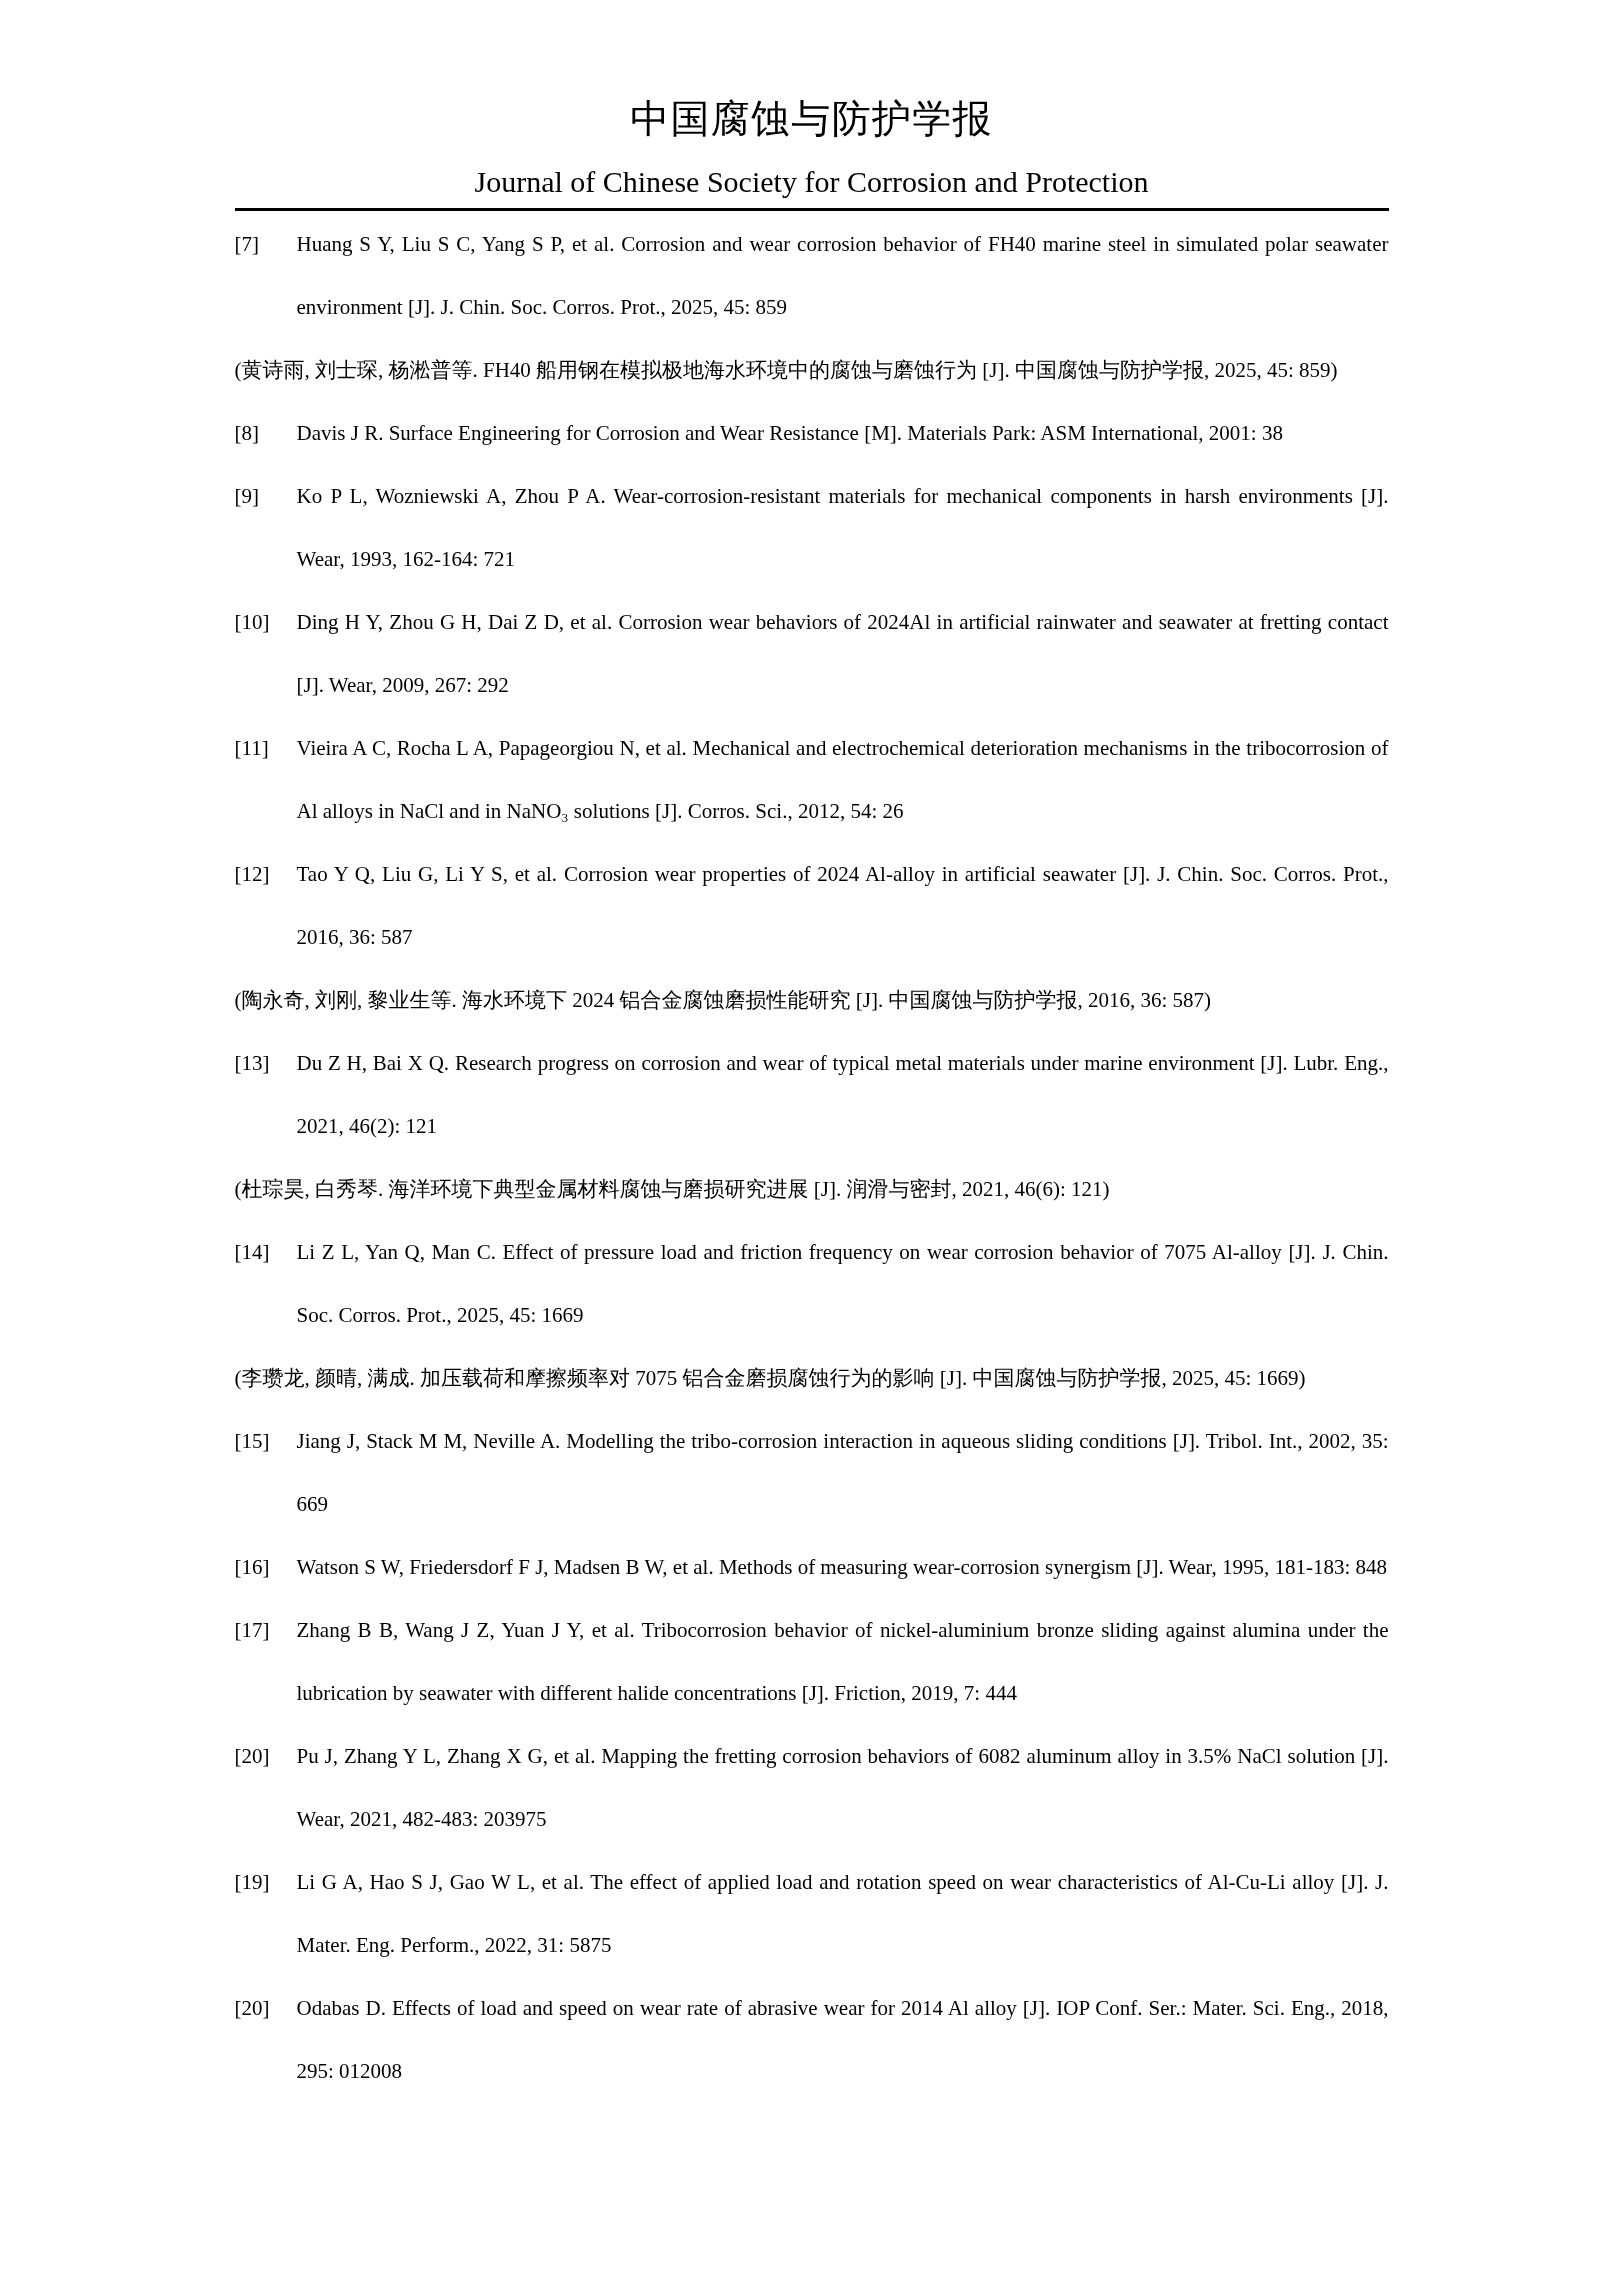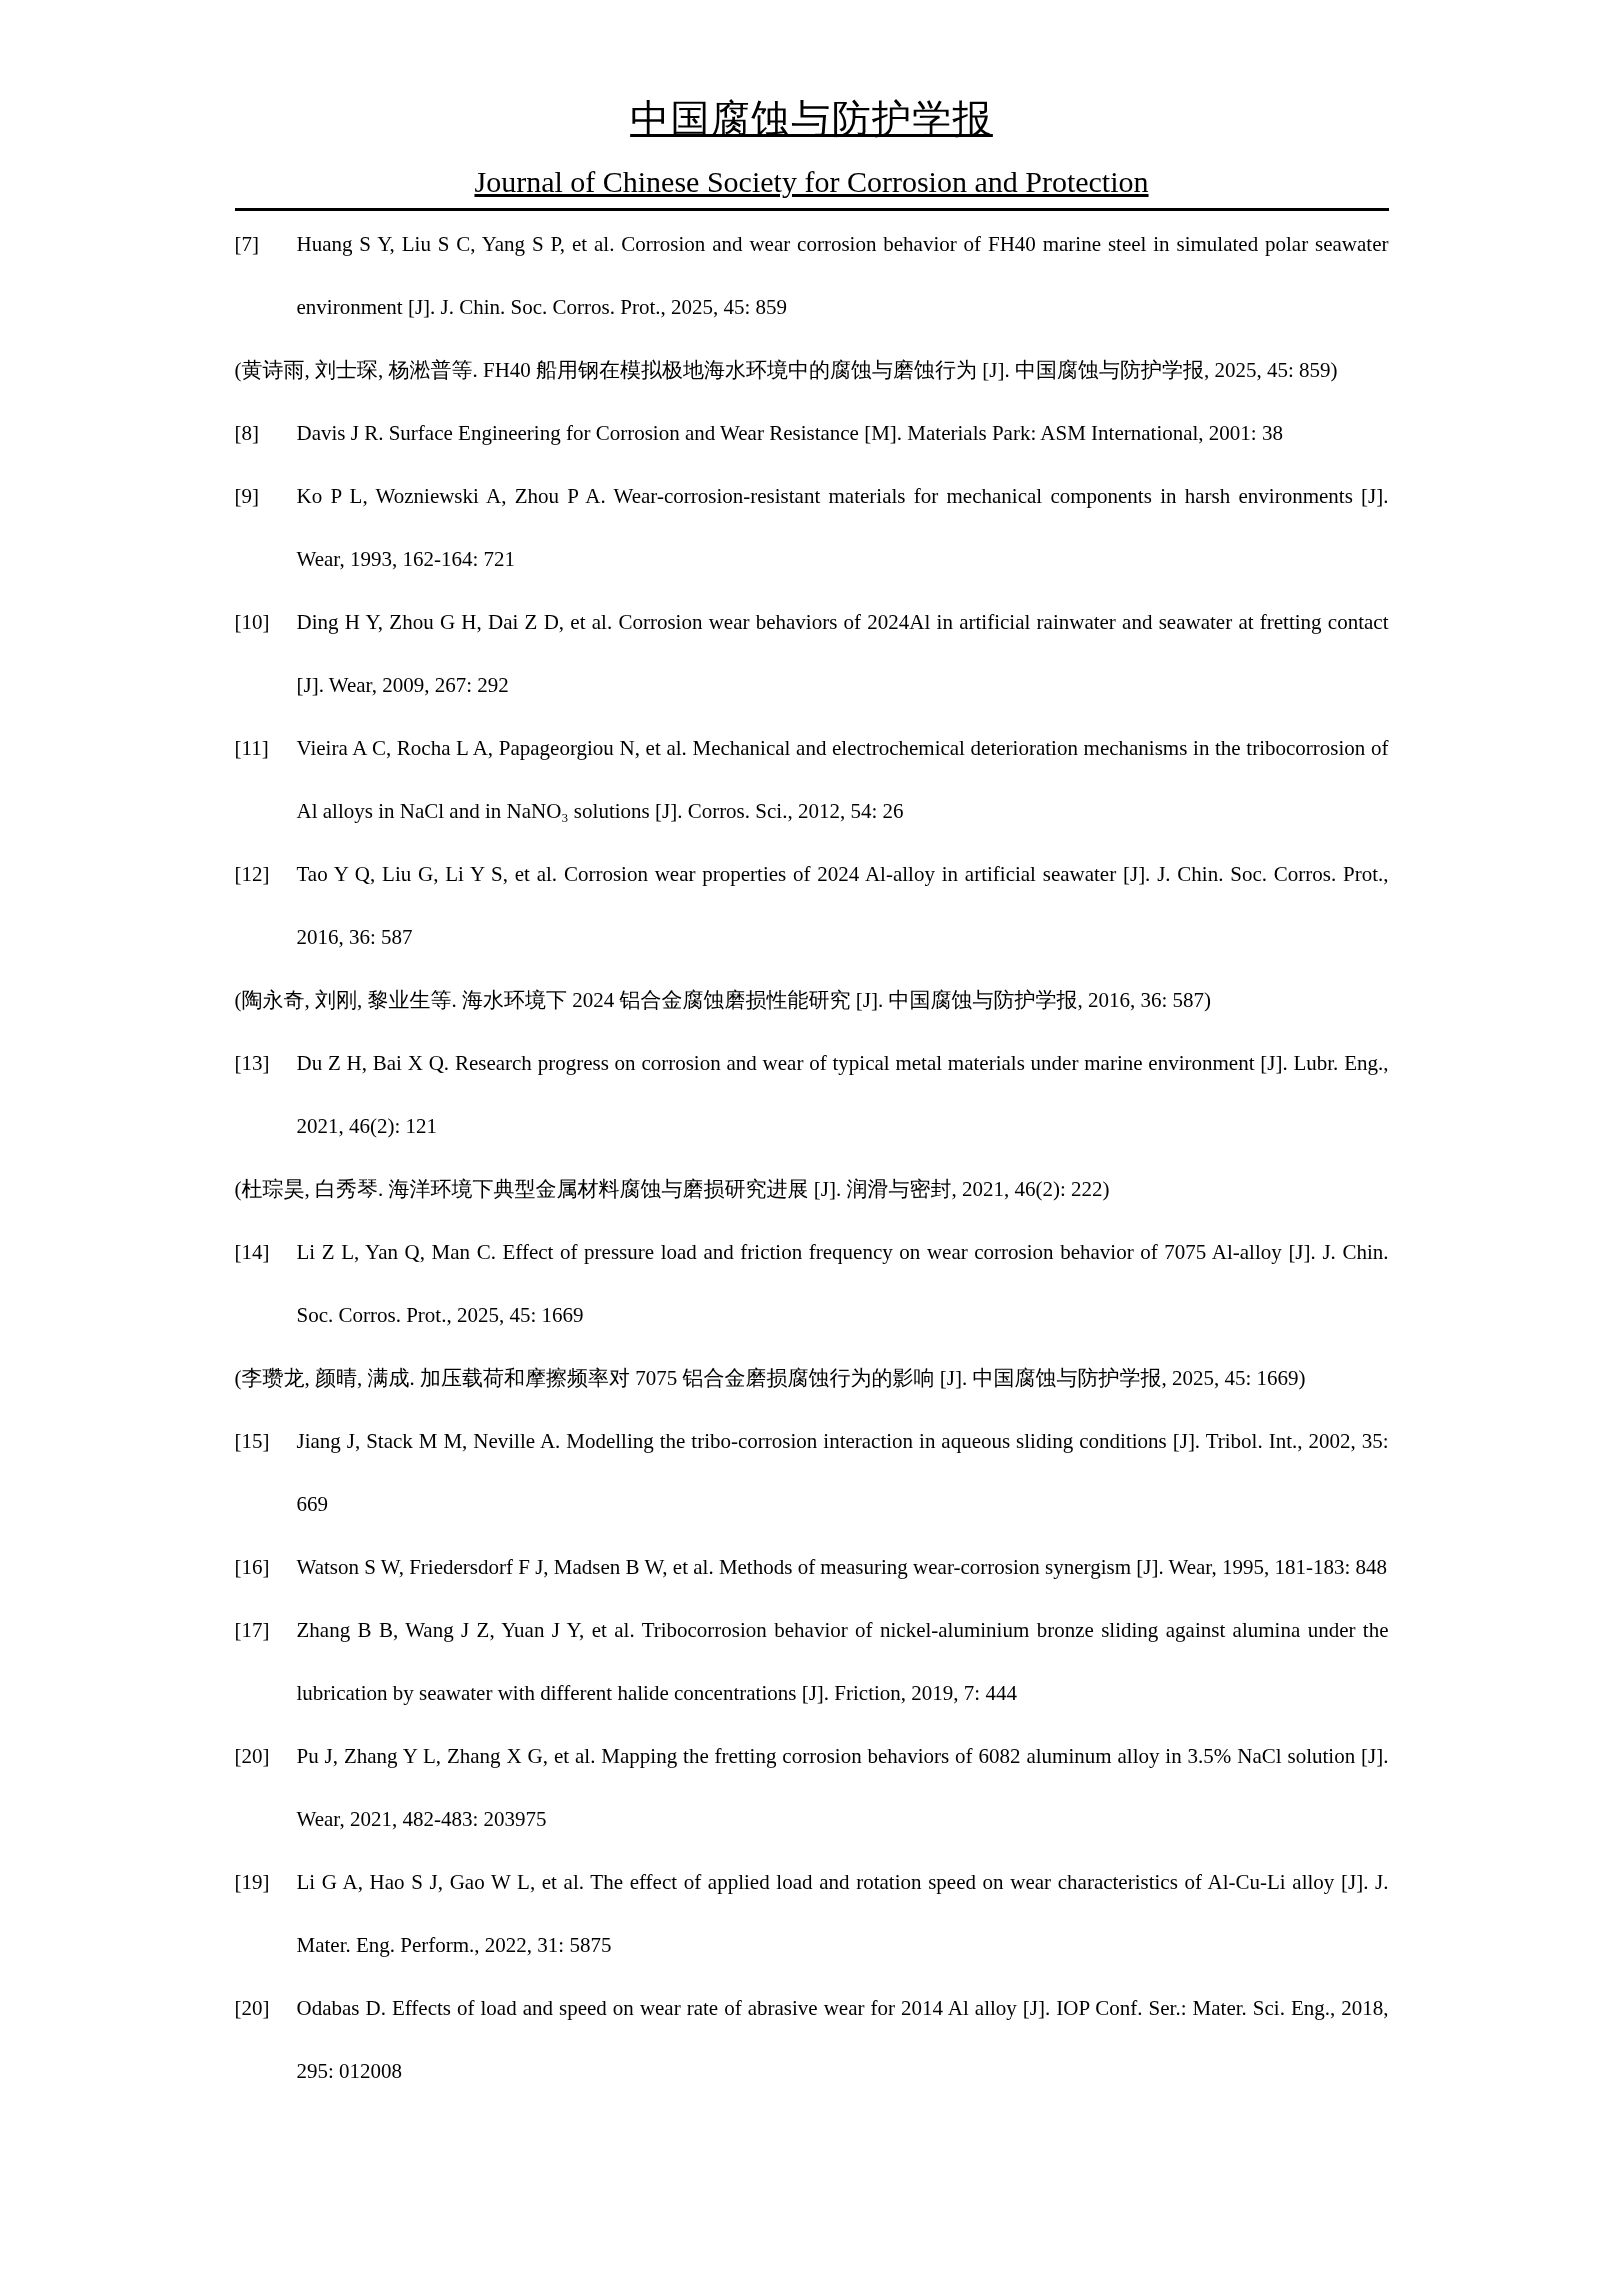--- a/index.html
+++ b/index.html
@@ -9,21 +9,21 @@
     height: 2295px;
     color: #000000;
     font-family: "Liberation Serif", "DejaVu Serif", serif;
     position: relative;
     overflow: hidden;
   }
   .content {
     width: 1154px;
     margin: 0 auto;
   }
-  .header { text-align: center; text-decoration: underline; }
+  .header { text-align: center; }
   .title-zh {
     padding-top: 97px;
     font-size: 39px;
     letter-spacing: 1.3px;
     line-height: 1.15;
     white-space: nowrap;
   }
   .title-en {
     margin-top: 23px;
     font-size: 30px;
@@ -110,21 +110,21 @@
         <span class="ref-text">Tao Y Q, Liu G, Li Y S, et al. Corrosion wear properties of 2024 Al-alloy in artificial seawater [J]. J. Chin. Soc. Corros. Prot., 2016, 36: 587</span>
       </div>
       <div class="ref-zh">(陶永奇, 刘刚, 黎业生等. 海水环境下 2024 铝合金腐蚀磨损性能研究 [J]. 中国腐蚀与防护学报, 2016, 36: 587)</div>
     </div>
 
     <div>
       <div class="ref">
         <span class="ref-num">[13]</span>
         <span class="ref-text">Du Z H, Bai X Q. Research progress on corrosion and wear of typical metal materials under marine environment [J]. Lubr. Eng., 2021, 46(2): 121</span>
       </div>
-      <div class="ref-zh">(杜琮昊, 白秀琴. 海洋环境下典型金属材料腐蚀与磨损研究进展 [J]. 润滑与密封, 2021, 46(2): 222)</div>
+      <div class="ref-zh">(杜琮昊, 白秀琴. 海洋环境下典型金属材料腐蚀与磨损研究进展 [J]. 润滑与密封, 2021, 46(6): 121)</div>
     </div>
 
     <div>
       <div class="ref">
         <span class="ref-num">[14]</span>
         <span class="ref-text">Li Z L, Yan Q, Man C. Effect of pressure load and friction frequency on wear corrosion behavior of 7075 Al-alloy [J]. J. Chin. Soc. Corros. Prot., 2025, 45: 1669</span>
       </div>
       <div class="ref-zh">(李瓒龙, 颜晴, 满成. 加压载荷和摩擦频率对 7075 铝合金磨损腐蚀行为的影响 [J]. 中国腐蚀与防护学报, 2025, 45: 1669)</div>
     </div>
 

